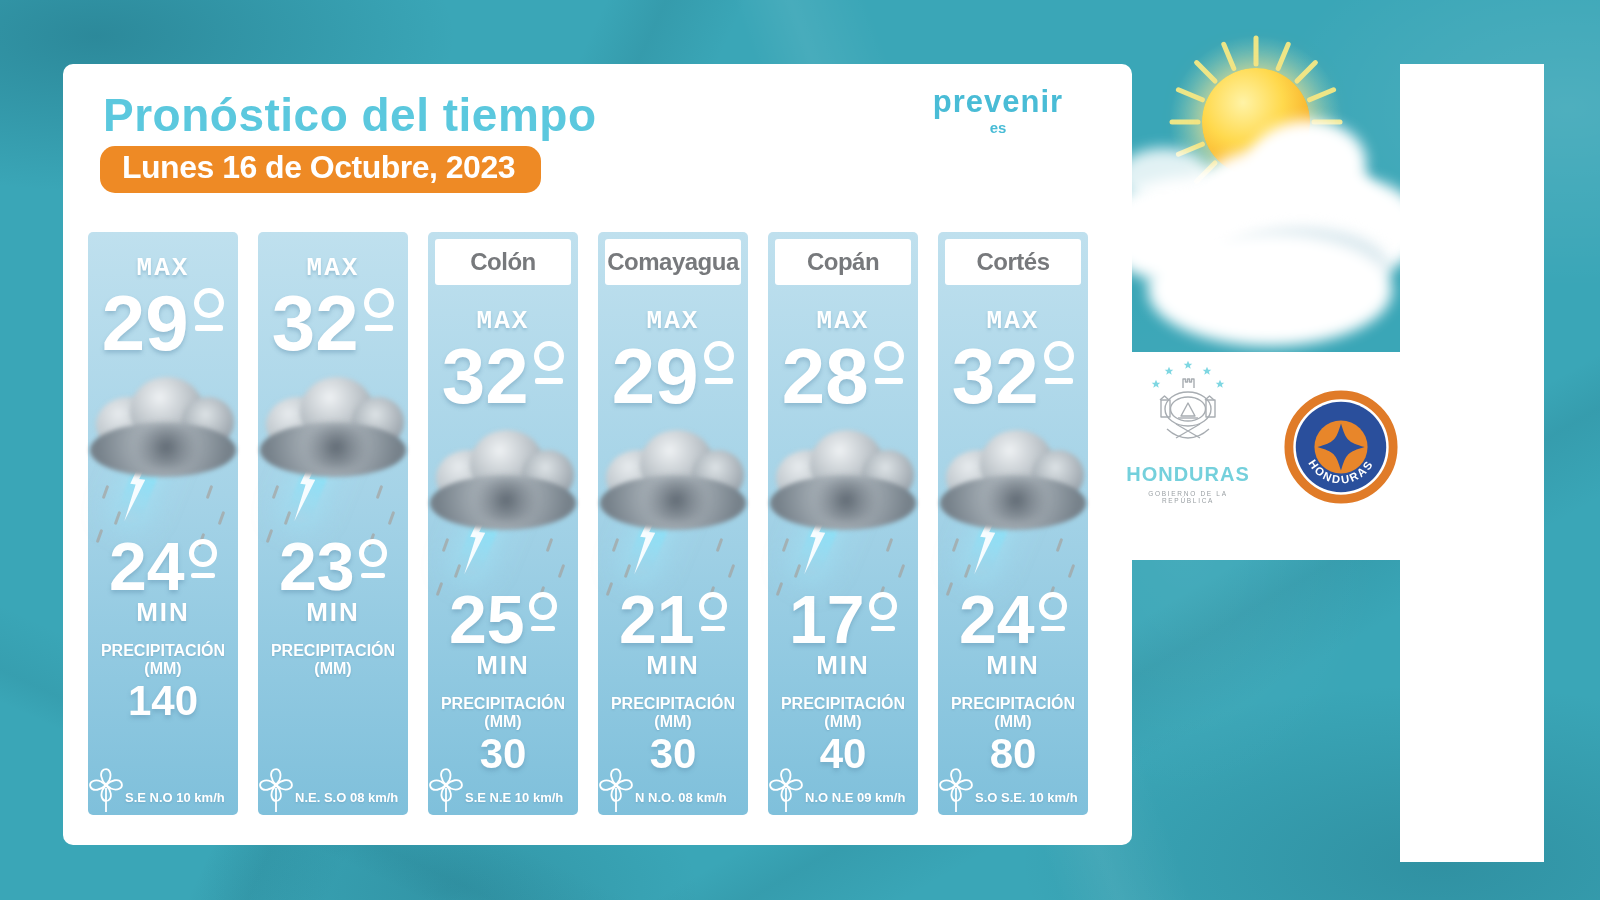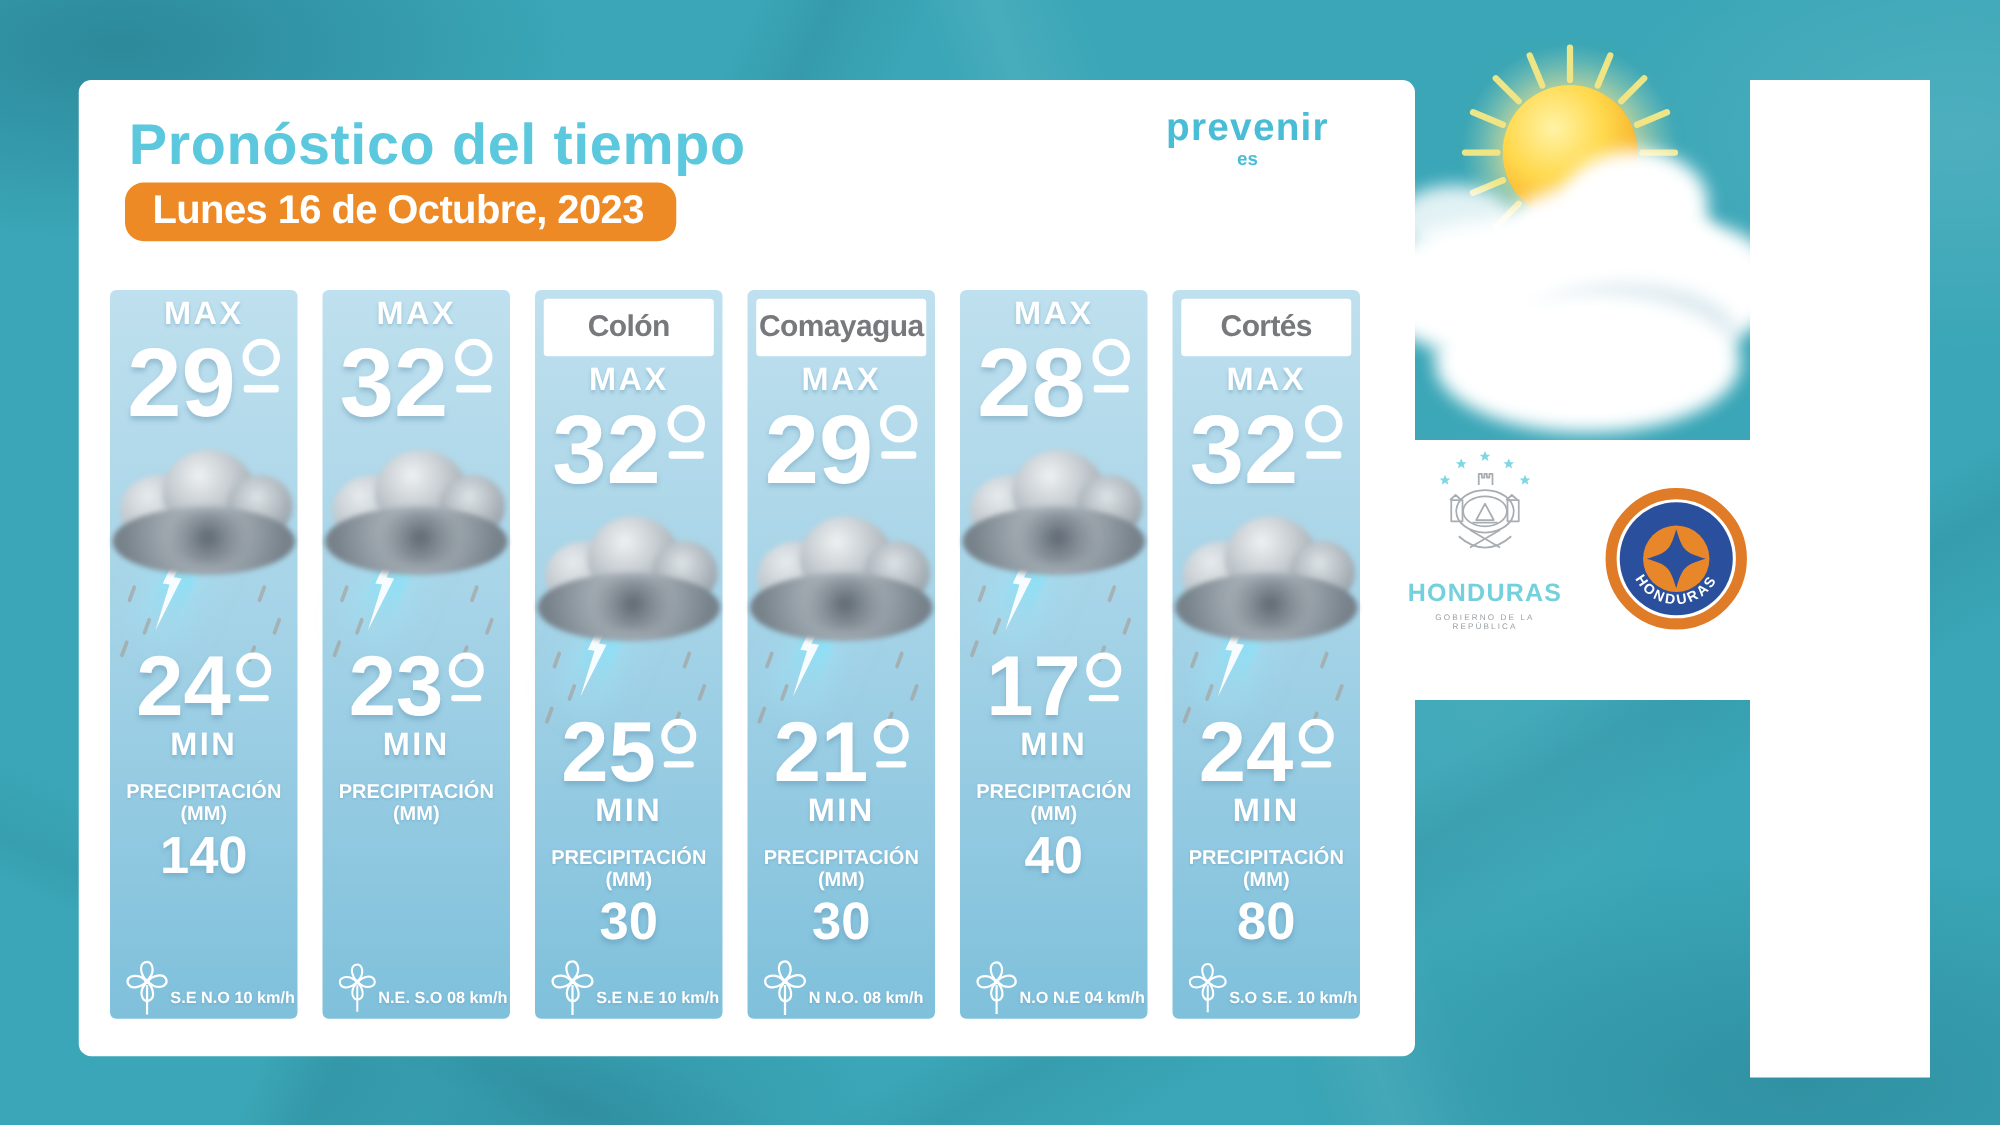--- a/index.html
+++ b/index.html
@@ -37,31 +37,31 @@
   .campaign .l1{font-size:31px;letter-spacing:1px;}
   .campaign .l2{font-size:15px;margin-top:3px;}
   .campaign .l3{font-size:46px;margin-top:2px;letter-spacing:2px;}
 
   
   .col{position:absolute;top:232px;width:150px;height:583px;text-align:center;border-radius:5px;
     background:linear-gradient(180deg,#bfe0ee 0%,#a5d3e7 45%,#7fc0db 100%);}
   .dept{margin:7px 7px 0;height:46px;background:#fff;border-radius:3px;display:flex;align-items:center;justify-content:center;
     font-size:24px;font-weight:bold;color:#77797c;letter-spacing:-.5px;}
   .maxlbl,.minlbl{font-size:26px;font-weight:bold;color:#fff;letter-spacing:2px;text-shadow:0 2px 3px rgba(100,150,180,.45);}
-  .maxlbl{margin-top:3px;}
+  .maxlbl{margin-top:21px;font-family:Liberation Mono, monospace;}
   .temp{font-weight:bold;color:#fff;text-shadow:0 3px 4px rgba(80,130,160,.35);white-space:nowrap;}
   .temp.max{font-size:78px;line-height:80px;margin-top:0;}
   .temp.min{font-size:68px;line-height:62px;margin-top:-6px;}
   .deg{display:inline-block;width:.26em;height:.26em;border:.075em solid #fff;border-radius:50%;
     vertical-align:top;margin:.06em 0 0 .07em;position:relative;}
   .deg::after{content:"";position:absolute;left:-.05em;right:-.05em;top:.42em;height:.075em;background:#fff;border-radius:2px;}
   .minlbl{margin-top:0;}
   .preclbl{margin-top:14px;font-size:16px;font-weight:bold;color:#fff;text-shadow:0 1px 2px rgba(90,140,170,.4);}
   .precval{font-size:42px;line-height:46px;font-weight:bold;color:#fff;text-shadow:0 3px 4px rgba(80,130,160,.35);}
-  .windrow{position:absolute;bottom:2px;left:12px;right:2px;display:flex;align-items:flex-end;}
+  .windrow{position:absolute;bottom:2px;left:0;right:2px;display:flex;align-items:flex-end;}
   .windrow .wtxt{font-size:13px;font-weight:bold;color:#fff;margin:0 0 8px 1px;white-space:nowrap;text-shadow:0 1px 2px rgba(90,140,170,.4);}
 
   
   .storm{position:relative;width:150px;height:178px;margin:0 auto;}
   .beam{position:absolute;left:64px;top:62px;width:26px;height:104px;transform:rotate(22deg);transform-origin:top center;
     border-radius:14px;filter:blur(1.5px);
     background:linear-gradient(180deg, rgba(228,250,255,.95) 0%, rgba(140,225,248,.85) 55%, rgba(190,240,252,.12) 100%);
     box-shadow:0 0 24px 8px rgba(160,230,250,.5);}
   .bolt{position:absolute;left:34px;top:84px;width:34px;height:76px;background:rgba(255,255,255,.9);
     clip-path:polygon(58% 0,78% 0,48% 42%,66% 42%,22% 100%,40% 50%,24% 50%);
@@ -256,20 +256,21 @@
             <use href="#pw" transform="rotate(270 18 18)"></use>
           <line x1="18" y1="21" x2="18" y2="45"></line>
         </g>
           <circle cx="18" cy="18" r="2.2" fill="#fff"></circle>
       </svg>
       <span class="wtxt">N N.O. 08 km/h</span>
     </div>
   </div>
 
   <div class="col" style="left:768px">
+    <div class="dept">Copán</div>
     <div class="maxlbl">MAX</div>
     <div class="temp max"><span>28</span><span class="deg"></span></div>
     <div class="storm">
       <div class="beam"></div>
         <div class="bolt"></div>
       <div class="sc p1"></div>
         <div class="sc p2"></div>
         <div class="sc p3"></div>
         <div class="sc base"></div>
         <div class="sc dark"></div>
@@ -288,21 +289,21 @@
       <svg width="36" height="46" viewBox="0 0 36 46">
         <g fill="none" stroke="#fff" stroke-width="1.8" stroke-linejoin="round">
           <use href="#pw"></use>
             <use href="#pw" transform="rotate(90 18 18)"></use>
             <use href="#pw" transform="rotate(180 18 18)"></use>
             <use href="#pw" transform="rotate(270 18 18)"></use>
           <line x1="18" y1="21" x2="18" y2="45"></line>
         </g>
           <circle cx="18" cy="18" r="2.2" fill="#fff"></circle>
       </svg>
-      <span class="wtxt">N.O N.E 04 km/h</span>
+      <span class="wtxt">N.O N.E 09 km/h</span>
     </div>
   </div>
 
   <div class="col" style="left:938px">
     <div class="dept">Cortés</div>
     <div class="maxlbl">MAX</div>
     <div class="temp max"><span>32</span><span class="deg"></span></div>
     <div class="storm">
       <div class="beam"></div>
         <div class="bolt"></div>

